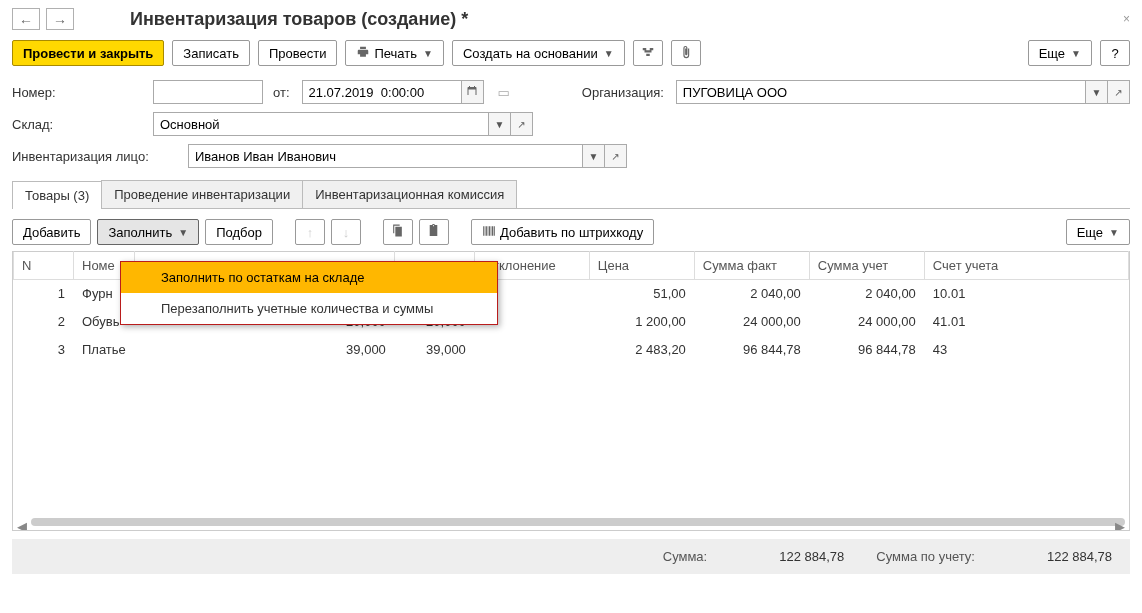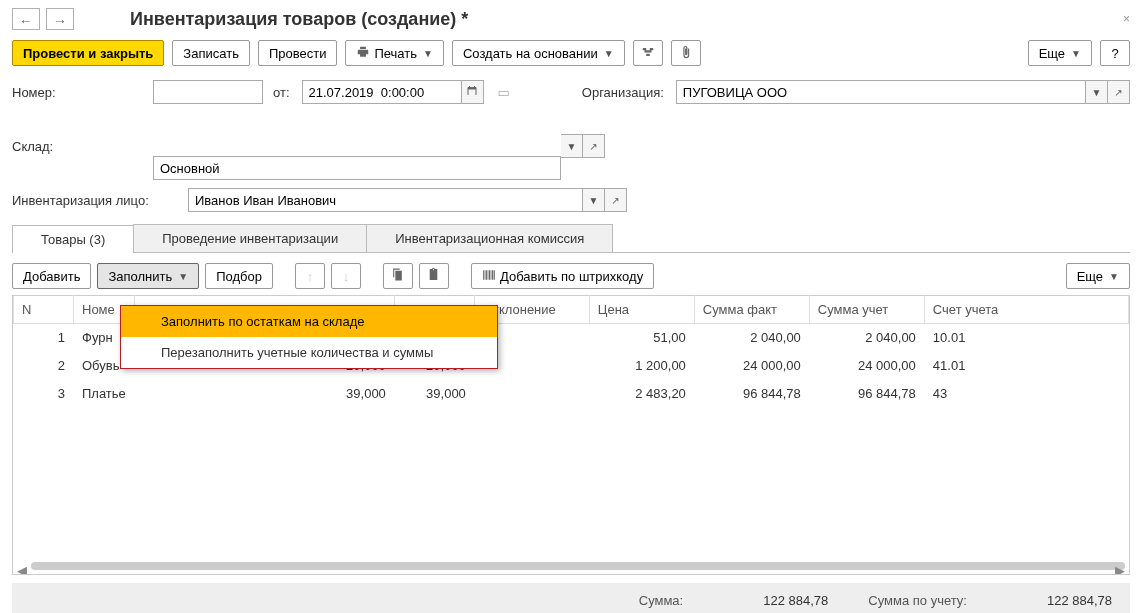--- a/index.html
+++ b/index.html
@@ -107,21 +107,21 @@
     cursor: pointer;
     font-size: 10px;
     color: #555;
   }
   .tabs {
     display: flex;
     border-bottom: 1px solid #bbb;
     margin: 8px 12px 0 12px;
   }
   .tab {
-    padding: 6px 28px;
+    padding: 6px 12px;
     border: 1px solid #bbb;
     border-bottom: none;
     background: #f0f0f0;
     cursor: pointer;
     margin-right: -1px;
     position: relative;
   }
   .tab.active {
     background: #fff;
     top: 1px;
@@ -193,21 +193,21 @@
     border-radius: 4px;
   }
   .scroll-nub { position: absolute; bottom: 1px; width: 10px; height: 10px; color: #888; }
   .totals-bar {
     display: flex;
     justify-content: flex-end;
     align-items: center;
     background: #eee;
     padding: 10px 18px;
     margin: 8px 12px;
-    gap: 40px;
+    gap: 32px;
     font-size: 13px;
   }
   .totals-bar .lbl { color: #555; margin-right: 40px; }
   .totals-bar .val { color: #333; }
   .spacer { flex: 1; }
   .icon-svg { fill: #666; }
 </style>
 </head>
 <body>
 
@@ -285,21 +285,21 @@
       </div>
     <div class="input-suffix-btn">
         <span>↗</span>
       </div>
   </div>
 </div>
 
 <div class="form-row">
   <div class="form-label">Склад:</div>
   <div class="input-group">
-    <input class="form-input" style="width: 408px; margin-top: 44px;" value="Основной">
+    <input class="form-input" style="width: 336px;" value="Основной">
     <div class="input-suffix-btn">
         <span>▼</span>
       </div>
     <div class="input-suffix-btn">
         <span>↗</span>
       </div>
   </div>
 </div>
 
 <div class="form-row">

